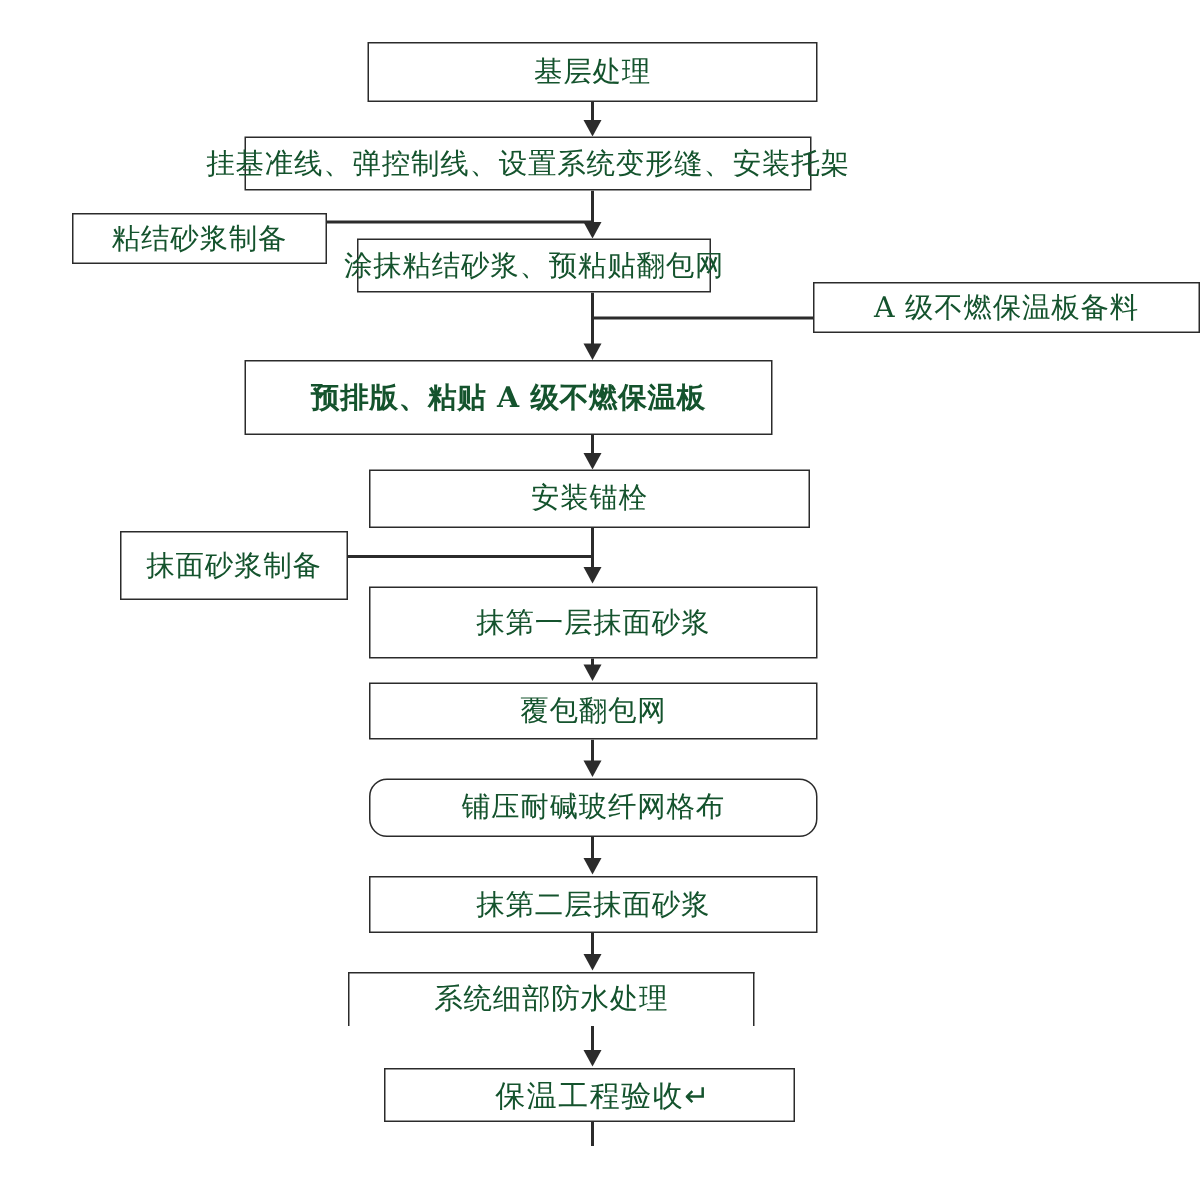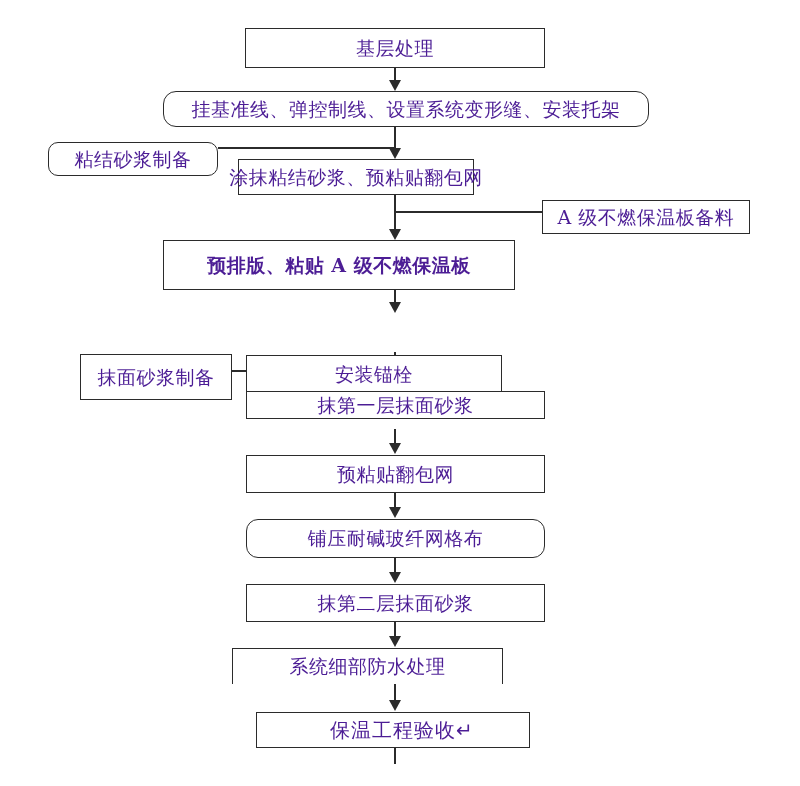--- a/index.html
+++ b/index.html
@@ -18,21 +18,21 @@
   }
   .node {
     position: absolute;
     box-sizing: border-box;
     border: 1.5px solid #2b2b2b;
     background: #ffffff;
     display: flex;
     align-items: center;
     justify-content: center;
     text-align: center;
-    color: #4c1d95;
+    color: #14532d;
     font-size: 19px;
     line-height: 1.1;
     letter-spacing: 0.5px;
     white-space: nowrap;
     z-index: 3;
   }
   .node.no-bottom {
     border-bottom: none;
   }
   .node.sans {
@@ -108,65 +108,65 @@
 
   <div class="vline" style="left:394px; top:682px; height:19px;"></div>
   <div class="arrowhead" style="left:388.5px; top:700px;"></div>
 
   <div class="vline" style="left:394px; top:748px; height:16px;"></div>
 
   <div class="node" style="left:245px; top:28px; width:300px; height:40px;">
     <span class="label">基层处理</span>
   </div>
 
-  <div class="node" style="left:163px; top:91px; width:486px; height:36px;border-radius:13px;">
+  <div class="node" style="left:163px; top:91px; width:378px; height:36px;">
     <span class="label">挂基准线、弹控制线、设置系统变形缝、安装托架</span>
   </div>
 
   <div class="node" style="left:238px; top:159px; width:236px; height:36px;">
     <span class="label">涂抹粘结砂浆、预粘贴翻包网</span>
   </div>
 
   <div class="node" style="left:163px; top:240px; width:352px; height:50px;font-weight:bold;">
     <span class="label">预排版、粘贴 A 级不燃保温板</span>
   </div>
 
-  <div class="node" style="left:246px; top:313px; width:256px; height:39px;margin-top:42px;">
+  <div class="node" style="left:246px; top:313px; width:294px; height:39px;">
     <span class="label">安装锚栓</span>
   </div>
 
-  <div class="node" style="left:246px; top:391px; width:299px; height:28px;">
+  <div class="node" style="left:246px; top:391px; width:299px; height:48px;">
     <span class="label">抹第一层抹面砂浆</span>
   </div>
 
   <div class="node" style="left:246px; top:455px; width:299px; height:38px;">
-    <span class="label">预粘贴翻包网</span>
+    <span class="label">覆包翻包网</span>
   </div>
 
   <div class="node" style="left:246px; top:519px; width:299px; height:39px;border-radius:12px;">
     <span class="label">铺压耐碱玻纤网格布</span>
   </div>
 
   <div class="node" style="left:246px; top:584px; width:299px; height:38px;">
     <span class="label">抹第二层抹面砂浆</span>
   </div>
 
   <div class="node no-bottom" style="left:232px; top:648px; width:271px; height:36px;">
     <span class="label">系统细部防水处理</span>
   </div>
 
   <div class="node sans" style="left:256px; top:712px; width:274px; height:36px;padding-left:18px;">
     <span class="label">保温工程验收↵</span>
   </div>
 
-  <div class="node" style="left:48px; top:142px; width:170px; height:34px;border-radius:10px;">
+  <div class="node" style="left:48px; top:142px; width:170px; height:34px;">
     <span class="label">粘结砂浆制备</span>
   </div>
 
-  <div class="node" style="left:542px; top:200px; width:208px; height:34px;">
+  <div class="node" style="left:542px; top:188px; width:258px; height:34px;">
     <span class="label">A 级不燃保温板备料</span>
   </div>
 
   <div class="node" style="left:80px; top:354px; width:152px; height:46px;">
     <span class="label">抹面砂浆制备</span>
   </div>
 
 </div>
 
 </body></html>

